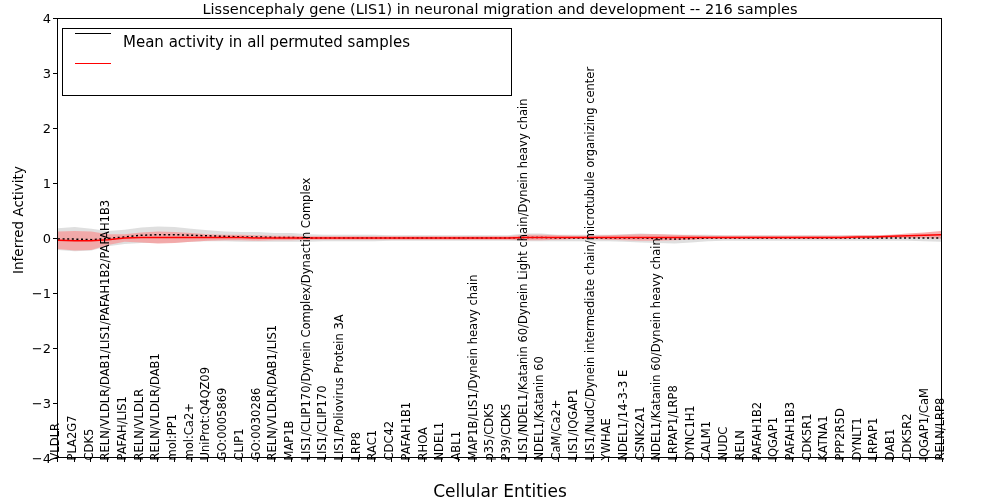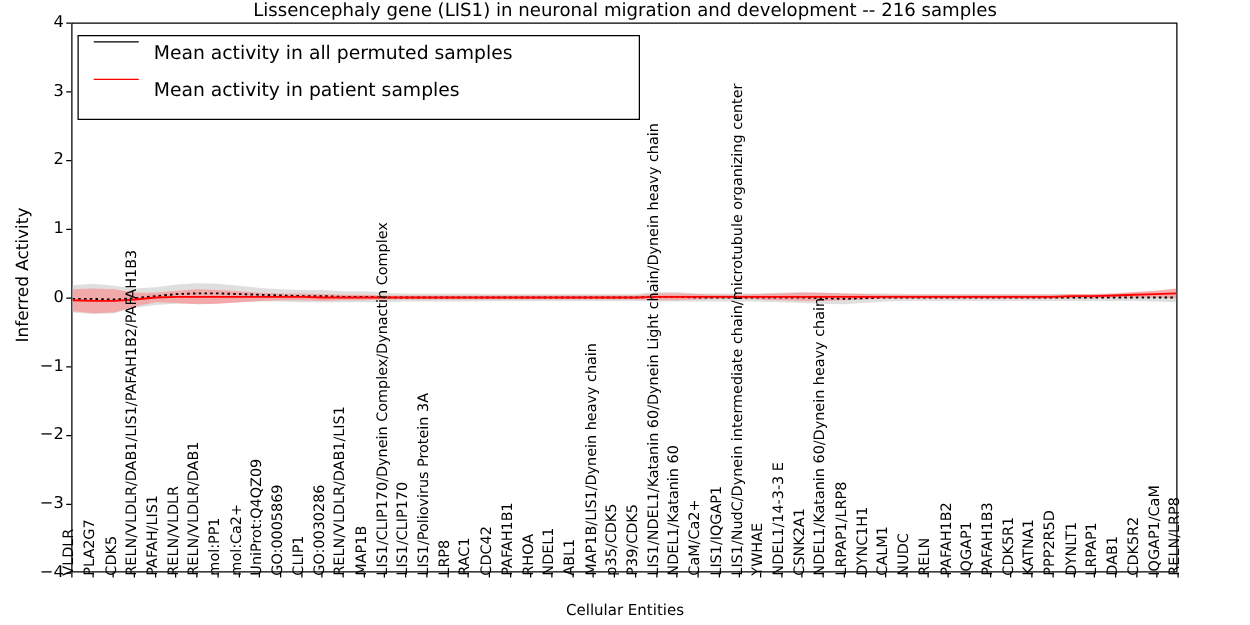--- a/index.html
+++ b/index.html
@@ -36,21 +36,21 @@
     left:-172px;top:212px;
     width:380px;
     transform:rotate(-90deg);
     transform-origin:center center;
     text-align:center;
     font-size:13.5px;color:#000;
     white-space:nowrap;
   }
   #xlabel{
     position:absolute;left:0;top:481px;width:1000px;
-    text-align:center;font-size:12px;color:#000;
+    text-align:center;font-size:17px;color:#000;
   }
 
   .ytick-wrap{position:absolute;left:0;top:0;width:57px;}
   .ytl{
     position:absolute;right:6px;
     font-size:13px;color:#000;
     transform:translateY(-50%);
     white-space:nowrap;
   }
   .ytick-mark{
@@ -261,17 +261,16 @@
 
   <div id="xlabel">Cellular Entities</div>
 
   <div id="legend">
     <div class="leg-row">
       <span class="leg-line"></span>
       <span class="leg-text">Mean activity in all permuted samples</span>
     </div>
     <div class="leg-row">
       <span class="leg-line red"></span>
-      <span class="leg-text">Mean activity in patient samples</span>
     </div>
   </div>
 
 </div>
 
 </body></html>

